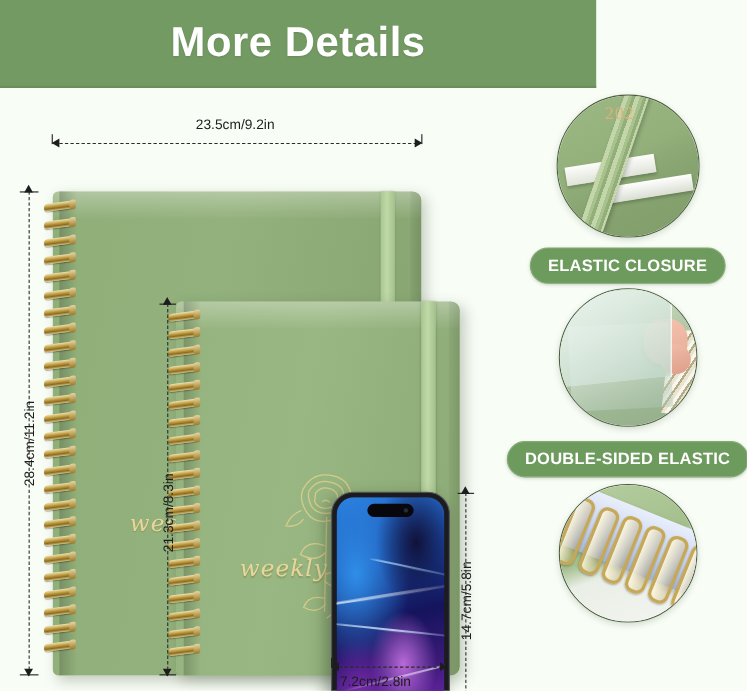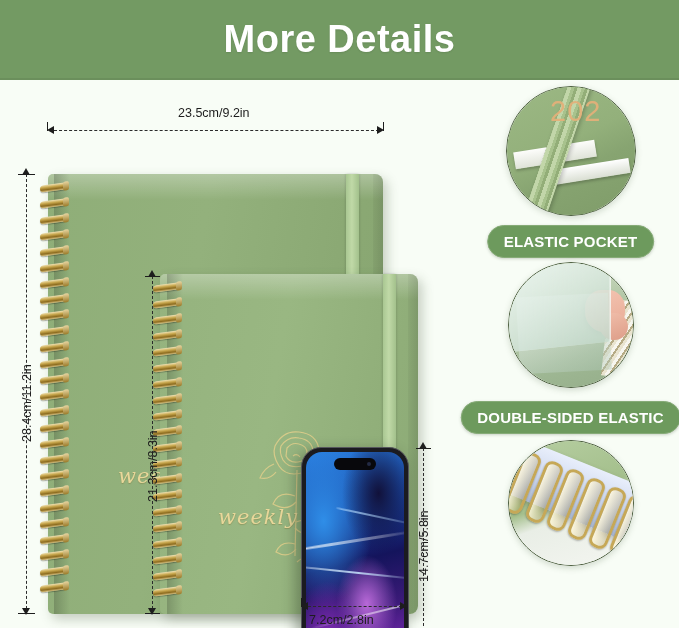--- a/index.html
+++ b/index.html
@@ -6,21 +6,21 @@
   body{
     width:679px;height:628px;overflow:hidden;
     background:#f8fdf6;
     font-family:"Liberation Sans",sans-serif;
     position:relative;
   }
   #page{position:absolute;inset:0;background:#f8fdf6;}
 
   
   .header{
-    position:absolute;left:0;top:0;width:679px;height:80px;
+    position:absolute;left:0;top:0;width:542px;height:80px;
     background:#739a63;
     display:flex;align-items:center;justify-content:center;
     box-sizing:border-box;
     border-bottom:2px solid #6b8f5c;
   }
   .header-title{
     color:#ffffff;font-size:38px;font-weight:bold;letter-spacing:.5px;
     font-family:"Liberation Sans",sans-serif;
     text-shadow:0 1px 2px rgba(0,0,0,.10);
   }
@@ -180,21 +180,21 @@
     box-shadow:0 2px 3px rgba(0,0,0,.22);
   }
   .closure-band{
     position:absolute;left:30%;top:-12%;width:17%;height:128%;
     background:repeating-linear-gradient(90deg,#c2d6a9 0 4px,#a8c28d 4px 7px,#93ae78 7px 10px);
     transform:rotate(19deg);
     box-shadow:2px 0 4px rgba(0,0,0,.22);
   }
   .closure-year{
     position:absolute;left:34%;top:6%;
-    color:#e3b07a;font-size:29px;font-family:Liberation Sans, sans-serif;
+    color:#e3b07a;font-size:16px;font-family:Liberation Serif, serif;
     letter-spacing:1px;opacity:.95;
   }
 
   
   .art-pocket{
     width:100%;height:100%;position:relative;
     background:linear-gradient(160deg,#dfe8d6 0%,#b9ccad 38%,#9fb894 70%,#94ad89 100%);
   }
   .pocket-sheet{
     position:absolute;left:-6%;top:2%;width:88%;height:66%;
@@ -412,21 +412,21 @@
 
       <div class="feature f1">
         <div class="circle circle-lg">
           <div class="art-closure">
             <div class="closure-pages"></div>
             <div class="closure-pages2"></div>
             <div class="closure-band"></div>
             <div class="closure-year">202</div>
           </div>
         </div>
-        <div class="pill">ELASTIC POCKET</div>
+        <div class="pill">ELASTIC CLOSURE</div>
       </div>
 
       <div class="feature f2">
         <div class="circle">
           <div class="art-pocket">
             <div class="pocket-coil"></div>
             <div class="pocket-hand"></div>
             <div class="pocket-hand2"></div>
             <div class="pocket-sheet2"></div>
             <div class="pocket-sheet"></div>

